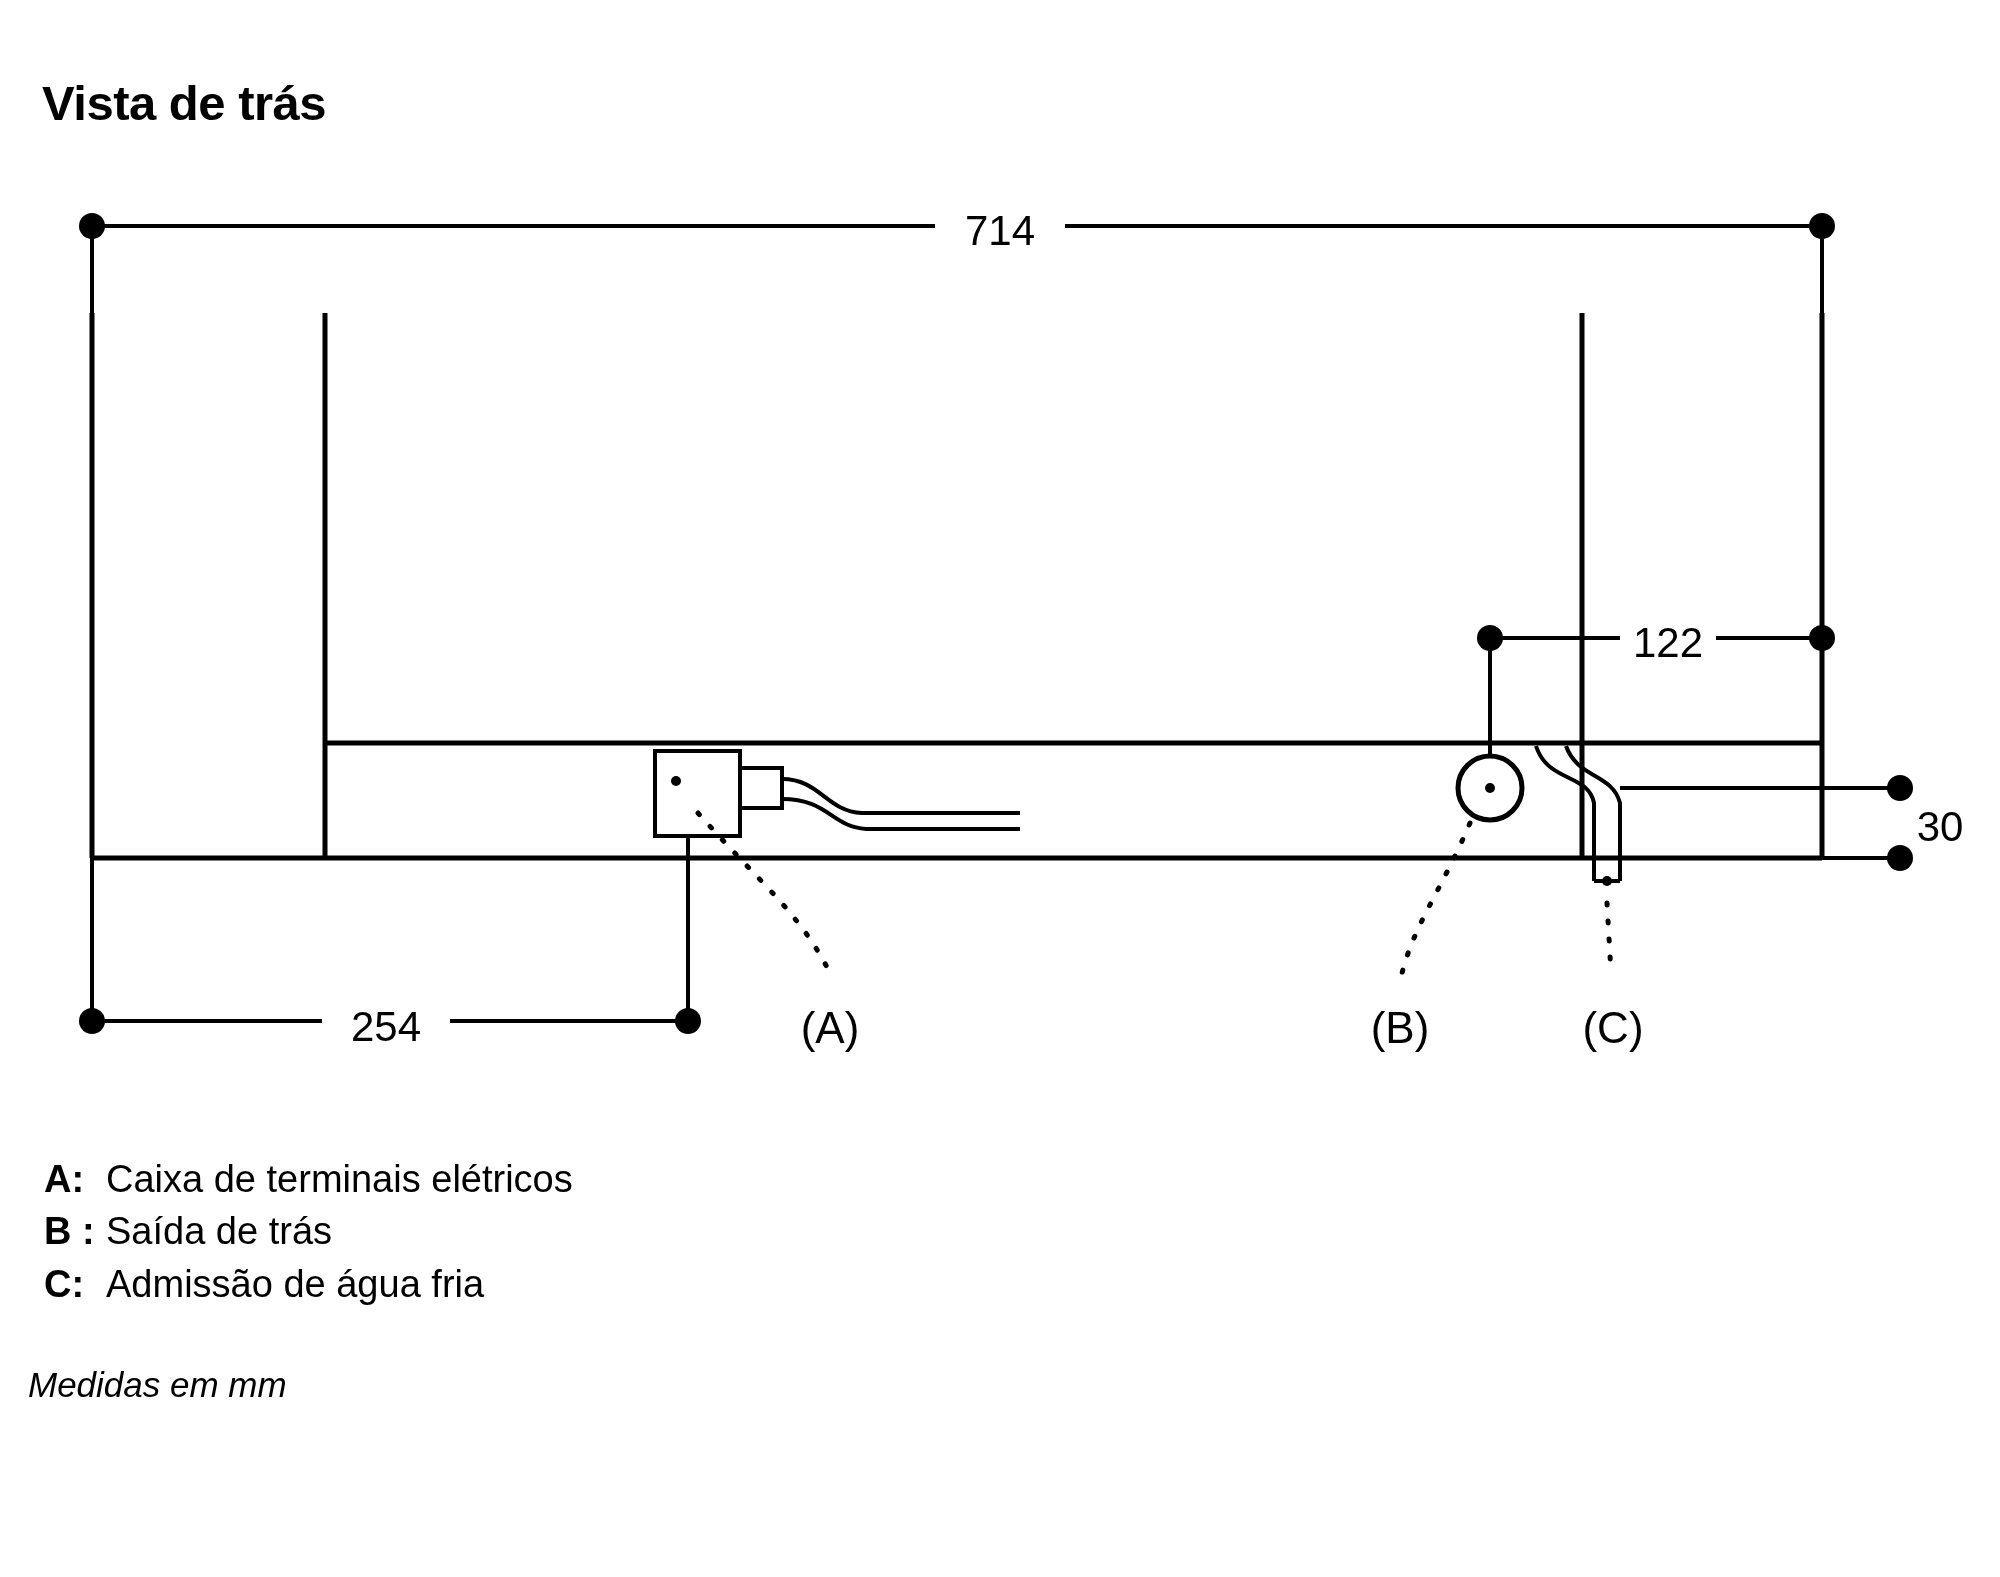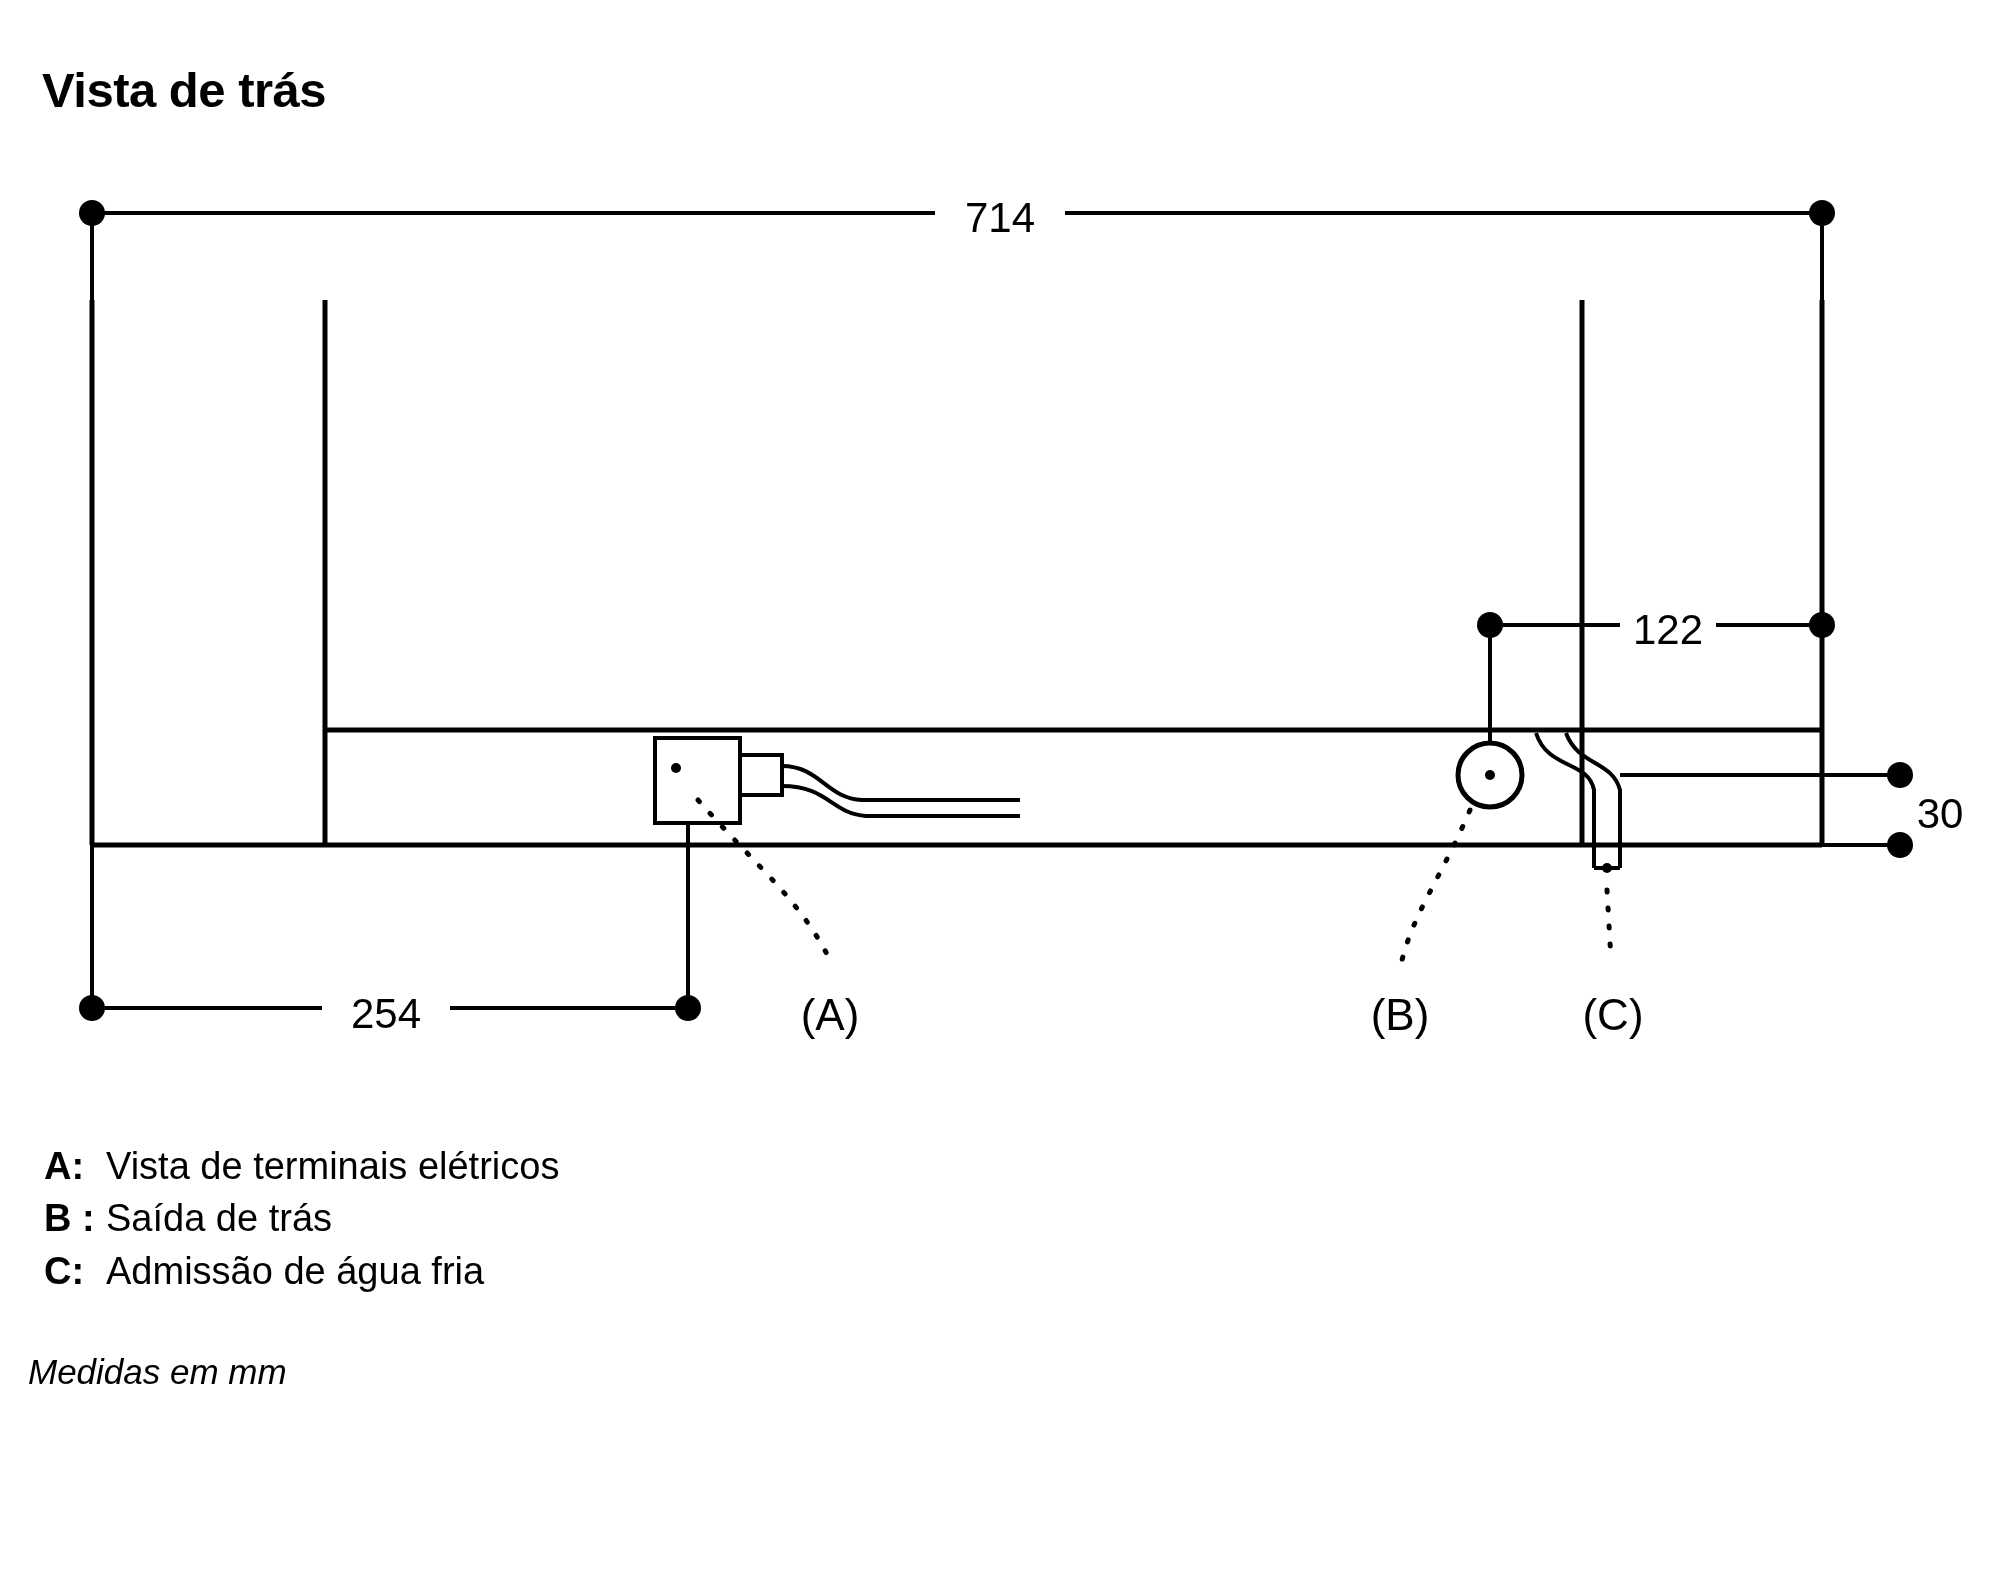--- a/index.html
+++ b/index.html
@@ -11,20 +11,21 @@
     width: 2000px;
     height: 1577px;
     font-family: "Liberation Sans", sans-serif;
     color: #000000;
     position: relative;
     overflow: hidden;
   }
   .page {
     position: absolute;
     inset: 0;
+    margin-top: 13px;
   }
   .title {
     position: absolute;
     left: 42px;
     top: 62px;
     font-size: 49px;
     font-weight: bold;
     letter-spacing: -0.5px;
   }
   .drawing {
@@ -156,21 +157,21 @@
 
     <text x="830" y="1030" text-anchor="middle" font-size="44">(A)</text>
     <text x="1400" y="1030" text-anchor="middle" font-size="44">(B)</text>
     <text x="1613" y="1030" text-anchor="middle" font-size="44">(C)</text>
 
   </svg>
 
   <div class="legend">
     <div class="legend-row">
       <span class="legend-key">A:</span>
-      <span class="legend-text">Vista de terminais elétricos</span>
+      <span class="legend-text">Caixa de terminais elétricos</span>
     </div>
     <div class="legend-row">
       <span class="legend-key">B :</span>
       <span class="legend-text">Saída de trás</span>
     </div>
     <div class="legend-row">
       <span class="legend-key">C:</span>
       <span class="legend-text">Admissão de água fria</span>
     </div>
   </div>

